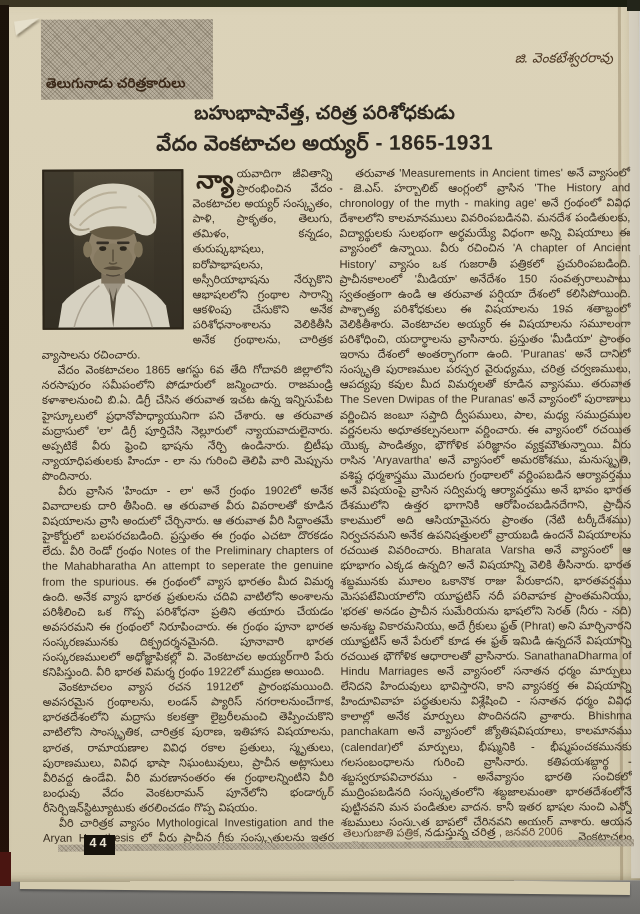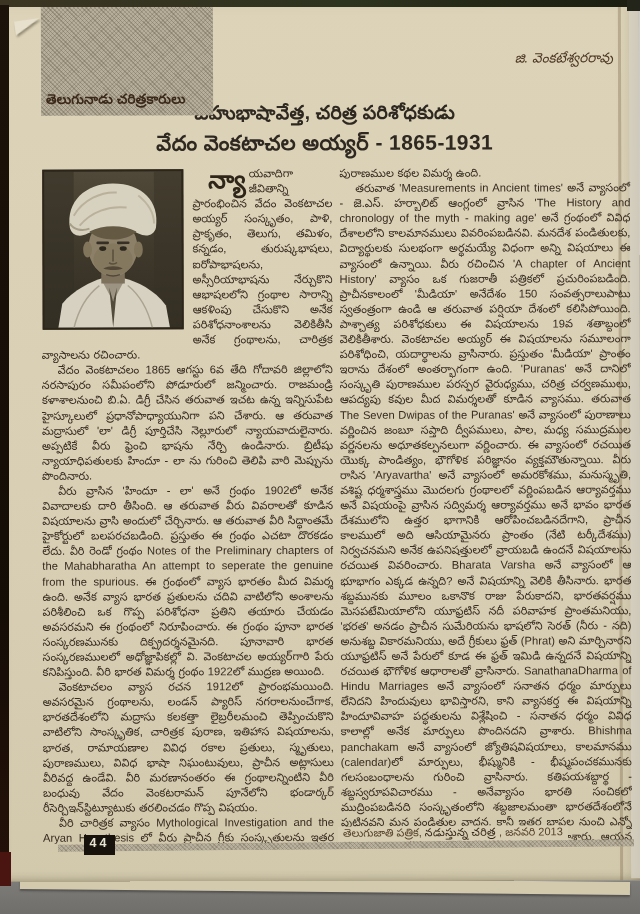--- a/index.html
+++ b/index.html
@@ -25,36 +25,36 @@
   .crease{position:absolute;left:611px;top:0;width:3px;height:876px;background:rgba(125,108,75,.38);}
   .right-pale{position:absolute;left:622px;top:2px;width:10px;height:872px;background:#d6d1c4;opacity:.8;}
   .fold{position:absolute;left:8px;top:14px;width:0;height:0;z-index:3;
     border-top:14px solid #e6e0cc;border-right:26px solid transparent;
     filter:drop-shadow(1px 2px 1px rgba(70,60,40,.5));transform:rotate(-8deg);}
   
   .halftone{
     background-color:#b6ad9b;
     background-image:repeating-linear-gradient(45deg,rgba(86,76,58,.30) 0 1px,transparent 1px 3px),
                      repeating-linear-gradient(-45deg,rgba(86,76,58,.18) 0 1px,transparent 1px 3px);}
-  .label-block{position:absolute;left:34px;top:0;width:172px;height:110px;z-index:4;text-decoration:underline;}
+  .label-block{position:absolute;left:34px;top:14px;width:172px;height:80px;z-index:4;text-decoration:underline;}
   .label-text{position:absolute;left:5px;bottom:5px;font-size:13.5px;font-weight:bold;
     color:#3a2818;letter-spacing:.2px;white-space:nowrap;}
   .author{position:absolute;right:26px;top:46px;font-size:13.5px;font-weight:normal;
     font-style:italic;color:#4c3723;}
   .title{position:absolute;left:30px;width:575px;text-align:center;color:#2e2820;font-weight:bold;}
   .title.l1{top:97px;font-size:19px;letter-spacing:.3px;}
   .title.l2{top:126px;font-size:21px;letter-spacing:.4px;}
   
   .columns{position:absolute;left:34px;top:161px;width:589px;height:677px;display:flex;gap:7px;}
   .col{width:291px;height:677px;overflow:hidden;position:relative;}
   .col p{margin:0;font-size:11.2px;line-height:15.1px;color:#362b1e;text-align:justify;
     word-spacing:.5px;}
   .col p.ind{text-indent:16px;}
   .dropcap{float:left;font-size:25px;line-height:26px;font-weight:bold;color:#2f2518;
-    margin:0 3px 0 16px;}
+    margin:0 3px 0 4px;}
   .photo-frame{float:left;width:141px;height:160px;margin:3px 9px 4px 1px;
     border:2px solid #2c2519;background:#3e382c;box-sizing:border-box;}
   .photo-frame svg{display:block;width:100%;height:100%;}
   .phone{position:absolute;right:2px;bottom:26px;font-family:"Liberation Serif","DejaVu Serif",serif;
     font-style:italic;font-weight:bold;font-size:13.5px;color:#2e2418;
     background:rgba(216,207,181,.92);padding:0 3px;}
   
   .bottom-strip{position:absolute;left:58px;top:842px;width:576px;height:7px;z-index:4;
     transform:rotate(-0.55deg);opacity:.9;}
   .page-num{position:absolute;left:84px;top:835px;width:31px;height:20px;z-index:5;
@@ -139,33 +139,32 @@
           </span>
           <span class="dropcap">న్యా</span><span>యవాదిగా జీవితాన్ని ప్రారంభించిన వేదం వెంకటాచల అయ్యర్ సంస్కృతం, పాళి, ప్రాకృతం, తెలుగు, తమిళం, కన్నడం, తురుష్కభాషలు, ఐరోపాభాషలను, అస్సీరియాభాషను నేర్చుకొని ఆభాషలలోని గ్రంథాల సారాన్ని ఆకళింపు చేసుకొని అనేక పరిశోధనాంశాలను వెలికితీసి అనేక గ్రంథాలను, చారిత్రక వ్యాసాలను రచించారు.</span>
         </p>
         <p class="ind">వేదం వెంకటాచలం 1865 ఆగస్టు 6వ తేది గోదావరి జిల్లాలోని నరసాపురం సమీపంలోని పోడూరులో జన్మించారు. రాజమండ్రి కళాశాలనుంచి బి.ఏ. డిగ్రీ చేసిన తరువాత ఇచట ఉన్న ఇన్నిసుపేట హైస్కూలులో ప్రధానోపాధ్యాయునిగా పని చేశారు. ఆ తరువాత మద్రాసులో 'లా' డిగ్రీ పూర్తిచేసి నెల్లూరులో న్యాయవాదులైనారు. అప్పటికే వీరు ఫ్రెంచి భాషను నేర్చి ఉండినారు. బ్రిటీషు న్యాయాధిపతులకు హిందూ - లా ను గురించి తెలిపి వారి మెప్పును పొందినారు.</p>
         <p class="ind">వీరు వ్రాసిన 'హిందూ - లా' అనే గ్రంథం 1902లో అనేక వివాదాలకు దారి తీసింది. ఆ తరువాత వీరు వివరాలతో కూడిన విషయాలను వ్రాసి అందులో చేర్చినారు. ఆ తరువాత వీరి సిద్ధాంతమే హైకోర్టులో బలపరచబడింది. ప్రస్తుతం ఈ గ్రంథం ఎచటా దొరకడం లేదు. వీరి రెండో గ్రంథం Notes of the Preliminary chapters of the Mahabharatha An attempt to seperate the genuine from the spurious. ఈ గ్రంథంలో వ్యాస భారతం మీద విమర్శ ఉంది. అనేక వ్యాస భారత ప్రతులను చదివి వాటిలోని అంశాలను పరిశీలించి ఒక గొప్ప పరిశోధనా ప్రతిని తయారు చేయడం అవసరమని ఈ గ్రంథంలో నిరూపించారు. ఈ గ్రంథం పూనా భారత సంస్కరణమునకు దిక్ప్రదర్శనమైనది. పూనావారి భారత సంస్కరణములలో అధోజ్ఞాపికల్లో వి. వెంకటాచల అయ్యర్‌గారి పేరు కనిపిస్తుంది. వీరి భారత విమర్శ గ్రంథం 1922లో ముద్రణ అయింది.</p>
         <p class="ind">వెంకటాచలం వ్యాస రచన 1912లో ప్రారంభమయింది. అవసరమైన గ్రంథాలను, లండన్ ప్యారిస్ నగరాలనుంచేగాక, భారతదేశంలోని మద్రాసు కలకత్తా లైబ్రరీలమంచి తెప్పించుకొని వాటిలోని సాంస్కృతిక, చారిత్రక పురాణ, ఇతిహాస విషయాలను, భారత, రామాయణాల వివిధ రకాల ప్రతులు, స్మృతులు, పురాణములు, వివిధ భాషా నిఘంటువులు, ప్రాచీన అట్లాసులు వీరివద్ద ఉండేవి. వీరి మరణానంతరం ఈ గ్రంథాలన్నింటిని వీరి బంధువు వేదం వెంకటరామన్ పూనేలోని భండార్కర్ రీసెర్చిఇన్‌స్టిట్యూటుకు తరలించడం గొప్ప విషయం.</p>
         <p class="ind">వీరి చారిత్రక వ్యాసం Mythological Investigation and the Aryan Hypothesis లో వీరు ప్రాచీన గ్రీకు సంస్కృతులను ఇతర సంస్కృతులతో పోల్చినారు. దాని నుంచి ఆర్యుల జన్మస్థానము తెలిసికొనవచ్చును. Adventures of the God of Madhura. అనే నేటి వ్యాసంలో తమిళనాడులోని మదురదేవాలయానికి సంబంధించిన స్థల</p>
       </div>
 
       <div class="col">
-        <p>పురాణముల కథల విమర్శ ఉంది.</p>
         <p class="ind">తరువాత 'Measurements in Ancient times' అనే వ్యాసంలో - జె.ఎస్. హర్బాలిట్ ఆంగ్లంలో వ్రాసిన 'The History and chronology of the myth - making age' అనే గ్రంథంలో వివిధ దేశాలలోని కాలమానములు వివరింపబడినవి. మనదేశ పండితులకు, విద్యార్థులకు సులభంగా అర్థమయ్యే విధంగా అన్ని విషయాలు ఈ వ్యాసంలో ఉన్నాయి. వీరు రచించిన 'A chapter of Ancient History' వ్యాసం ఒక గుజరాతీ పత్రికలో ప్రచురింపబడింది. ప్రాచీనకాలంలో 'మీడియా' అనేదేశం 150 సంవత్సరాలుపాటు స్వతంత్రంగా ఉండి ఆ తరువాత పర్షియా దేశంలో కలిసిపోయింది. పాశ్చాత్య పరిశోధకులు ఈ విషయాలను 19వ శతాబ్దంలో వెలికితీశారు. వెంకటాచల అయ్యర్ ఈ విషయాలను సమూలంగా పరిశోధించి, యదార్థాలను వ్రాసినారు. ప్రస్తుతం 'మీడియా' ప్రాంతం ఇరాను దేశంలో అంతర్భాగంగా ఉంది. 'Puranas' అనే దానిలో సంస్కృతి పురాణముల పరస్పర వైరుధ్యము, చరిత్ర చర్వణములు, ఆపద్యపు కవుల మీద విమర్శలతో కూడిన వ్యాసము. తరువాత The Seven Dwipas of the Puranas' అనే వ్యాసంలో పురాణాలు వర్ణించిన జంబూ సప్తాది ద్వీపములు, పాల, మధ్య సముద్రముల వర్ణనలను అధూతకల్పనలుగా వర్ణించారు. ఈ వ్యాసంలో రచయిత యొక్క పాండిత్యం, భౌగోళిక పరిజ్ఞానం వ్యక్తమౌతున్నాయి. వీరు రాసిన 'Aryavartha' అనే వ్యాసంలో అమరకోశము, మనుస్మృతి, వశిష్ట ధర్మశాస్త్రము మొదలగు గ్రంథాలలో వర్ణింపబడిన ఆర్యావర్తము అనే విషయంపై వ్రాసిన సద్విమర్శ ఆర్యావర్తము అనే భావం భారత దేశములోని ఉత్తర భాగానికి ఆరోపించబడినదేగాని, ప్రాచీన కాలములో అది ఆసియామైనరు ప్రాంతం (నేటి టర్కీదేశము) నిర్వచనమని అనేక ఉపనిషత్తులలో వ్రాయబడి ఉందనే విషయాలను రచయిత వివరించారు. Bharata Varsha అనే వ్యాసంలో ఆ భూభాగం ఎక్కడ ఉన్నది? అనే విషయాన్ని వెలికి తీసినారు. భారత శబ్దమునకు మూలం ఒకానొక రాజు పేరుకాదని, భారతవర్షము మెసపటేమియాలోని యూఫ్రటిస్ నదీ పరివాహక ప్రాంతమనియు, 'భరత' అనడం ప్రాచీన సుమేరియను భాషలోని సెరత్ (నీరు - నది) అనుశబ్ద వికారమనియు, అదే గ్రీకులు ఫ్రత్ (Phrat) అని మార్చినారని యూఫ్రటిస్ అనే పేరులో కూడ ఈ ఫ్రత్ ఇమిడి ఉన్నదనే విషయాన్ని రచయిత భౌగోళిక ఆధారాలతో వ్రాసినారు. SanathanaDharma of Hindu Marriages అనే వ్యాసంలో సనాతన ధర్మం మార్పులు లేనిదని హిందువులు భావిస్తారని, కాని వ్యాసకర్త ఈ విషయాన్ని హిందూవివాహ పద్ధతులను విశ్లేషించి - సనాతన ధర్మం వివిధ కాలాల్లో అనేక మార్పులు పొందినదని వ్రాశారు. Bhishma panchakam అనే వ్యాసంలో జ్యోతిషవిషయాలు, కాలమానము (calendar)లో మార్పులు, భీష్మునికి - భీష్మపంచకమునకు గలసంబంధాలను గురించి వ్రాసినారు. కతిపయశబ్దార్థ - శబ్దస్వరూపవిచారము - అనేవ్యాసం భారతి సంచికలో ముద్రింపబడినది సంస్కృతంలోని శబ్దజాలమంతా భారతదేశంలోనే పుట్టినవని మన పండితుల వాదన. కానీ ఇతర భాషల నుంచి ఎన్నో శబ్దములు సంస్కృత భాషలో చేరినవని అయ్యర్ వ్రాశారు. ఆయన వ్యాసాలు వారి పరిశోధనా శక్తిని తెలియజేస్తాయి. వెంకటాచలం అయ్యర్ - 1931 నవంబరులో మరణించారు.</p>
       </div>
 
     </div>
   </div>
 
   <div class="bottom-strip halftone"></div>
   <div class="page-num">44</div>
   <div class="footer-line">
     <span>తెలుగుజాతి పత్రిక,</span>
     <span class="feat">నడుస్తున్న చరిత్ర</span>
-    <span>, జనవరి 2013</span>
+    <span>, జనవరి 2006</span>
   </div>
 
   <div class="top-strip"></div>
   <div class="left-strip"></div>
   <div class="corner-blob"></div>
   <div class="tr-mark"></div>
 
 </div>
 
 </body></html>

